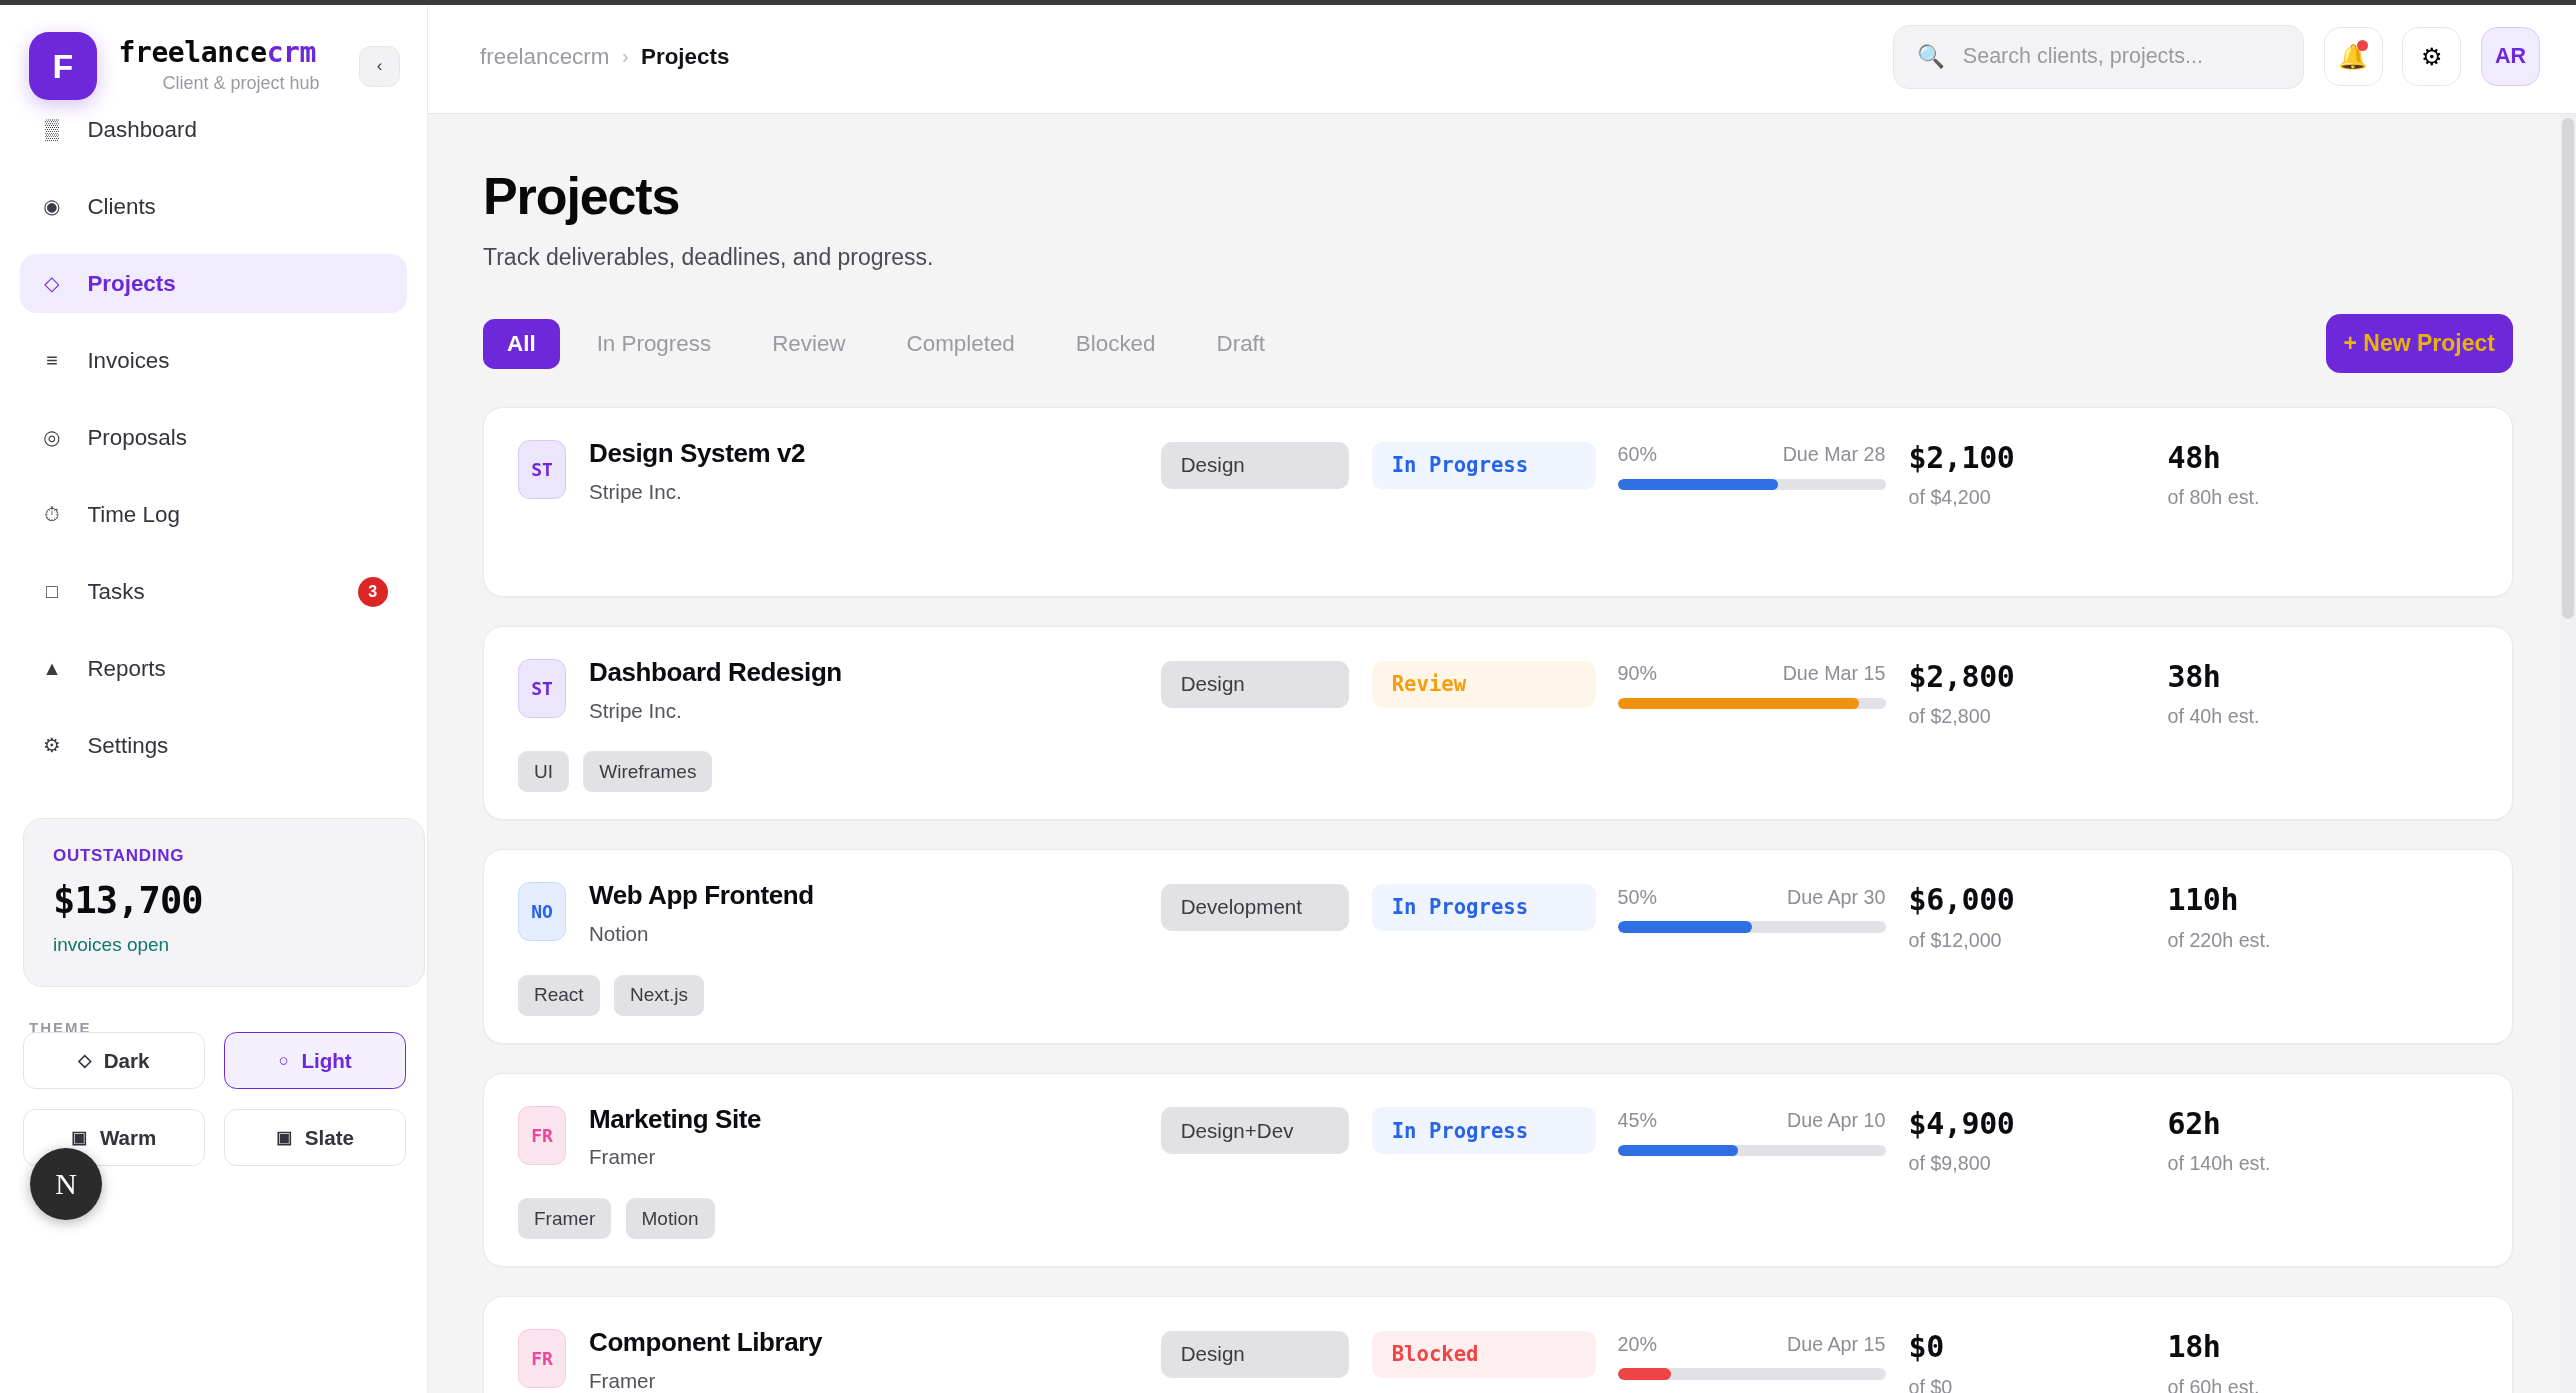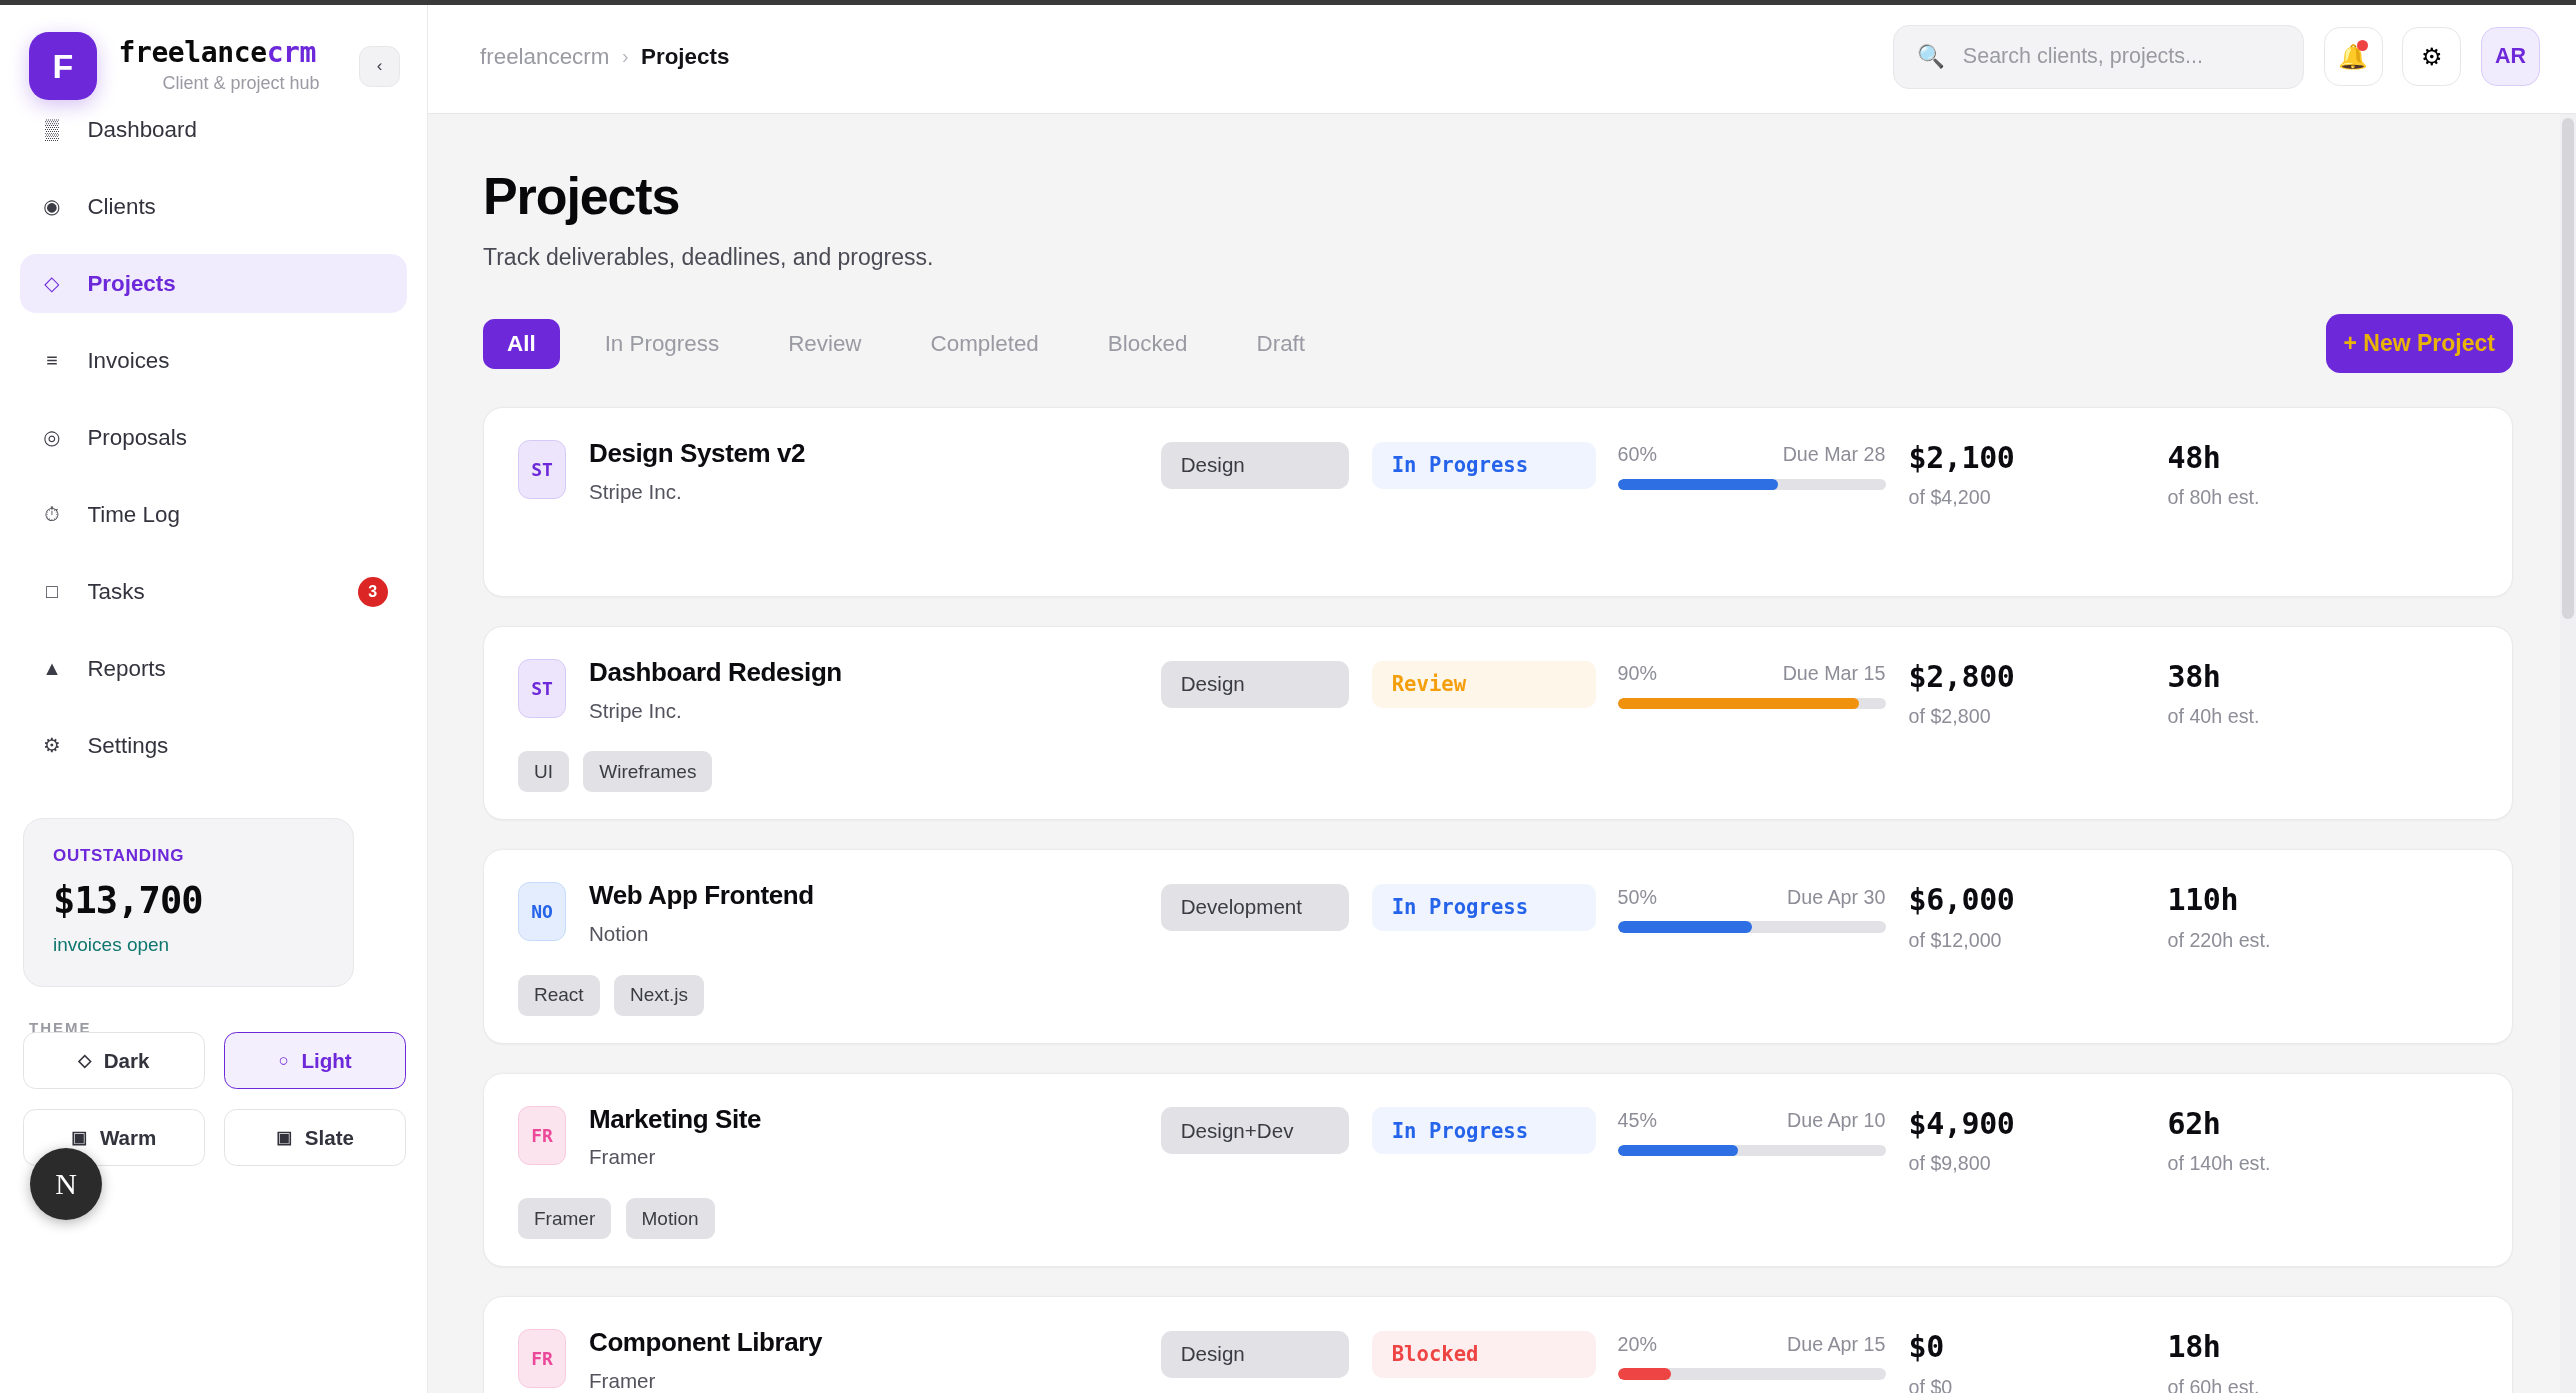--- a/index.html
+++ b/index.html
@@ -64,21 +64,21 @@
   .nav-badge {
     position: absolute; right: 19.7px; top: 50%; transform: translateY(-50%);
     min-width: 30px; height: 30px; border-radius: 50%;
     background: #dc2626; color: #fff;
     font-size: 16px; font-weight: 700;
     display: flex; align-items: center; justify-content: center;
   }
 
   .outstanding-card {
     position: absolute; left: 23px; bottom: 407px;
-    width: 331px; border: 0.9px solid #e7e7ea; border-radius: 19.7px;
+    width: 402px; border: 0.9px solid #e7e7ea; border-radius: 19.7px;
     background: #f4f4f6; padding: 27px 29px 30px;
   }
   .out-label { font-size: 17px; font-weight: 700; letter-spacing: 0.7px; color: #6d28d9; }
   .out-amount {
     font-family: "DejaVu Sans Mono", monospace;
     font-size: 37px; font-weight: 700; color: #0b0b0d; margin-top: 12.5px; letter-spacing: -0.9px;
   }
   .out-sub { font-size: 19px; color: #0f766e; margin-top: 12.5px; }
 
   .theme-label {
@@ -142,21 +142,21 @@
     background: #f1ecfd; border: 0.9px solid #d9ccf8;
     display: flex; align-items: center; justify-content: center;
     font-size: 21.5px; font-weight: 700; color: #6d28d9;
   }
 
   .content { padding: 52px 63px 0 55px; height: 1279px; overflow: hidden; }
   .page-title { font-size: 52px; font-weight: 700; color: #08080a; letter-spacing: -1.1px; }
   .page-sub { font-size: 23px; color: #4b4b55; margin-top: 18px; }
 
   .filters-row { display: flex; align-items: center; margin-top: 43px; }
-  .tabs { display: flex; align-items: center; gap: 21px; }
+  .tabs { display: flex; align-items: center; gap: 13px; }
   .tab {
     height: 50px; padding: 0 24px; border-radius: 11.6px;
     display: flex; align-items: center;
     font-size: 22.4px; color: #9a9aa3; font-weight: 500;
   }
   .tab.active { background: #6d28d9; color: #fff; font-weight: 700; }
   .new-btn {
     margin-left: auto; height: 59px; padding: 0 18px; border-radius: 14.3px;
     background: #6d28d9; color: #eab308; font-size: 23px; font-weight: 700;
     display: flex; align-items: center; justify-content: center;

